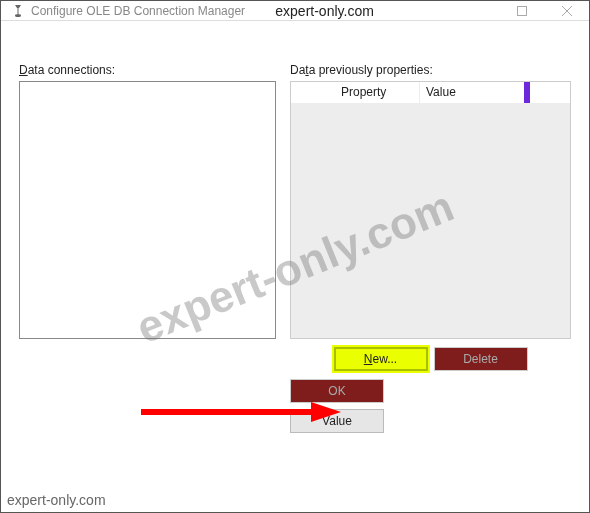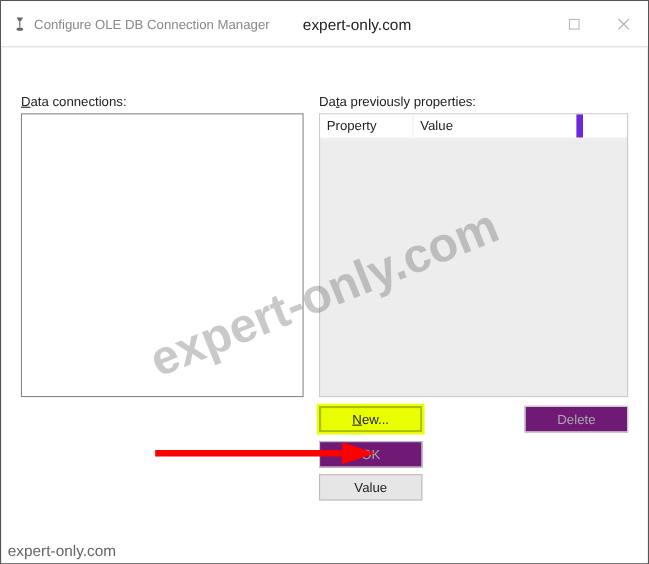--- a/index.html
+++ b/index.html
@@ -6,21 +6,21 @@
     body {
       font-family: 'Segoe UI', Tahoma, sans-serif;
       font-size: 12px;
       background: #fff;
       width: 590px;
       height: 513px;
       position: relative;
       border: 1px solid #555;
     }
     .titlebar {
-      height: 42px;
+      height: 20px;
       display: flex;
       align-items: center;
       border-bottom: 1px solid #ddd;
       background: #fff;
       position: relative;
     }
     .titlebar-icon {
       width: 14px;
       height: 14px;
       margin: 0 6px 0 10px;
@@ -88,43 +88,43 @@
       display: flex;
       background: #fff;
       height: 22px;
       border-bottom: 1px solid #ededed;
     }
     .prop-col {
       padding: 3px 6px;
       font-size: 12px;
       color: #222;
     }
-    .prop-col.property { width: 85px; border-right: 1px solid #ededed; }
+    .prop-col.property { width: 85px; border-right: 1px solid #ededed; margin-left: 44px; }
     .prop-col.value { flex: 1; border-right: 6px solid #6d28d9; }
     .prop-col.end { width: 40px; }
     .button-row {
       display: flex;
-      justify-content: space-between;
+      justify-content: center;
       gap: 6px;
       margin-top: 8px;
     }
     .button-row.second { margin-top: 8px; flex-direction: column; }
     .btn {
       width: 94px;
       height: 24px;
       border: 1px solid #bbb;
       background: #e6e6e6;
       font-size: 12px;
       font-family: inherit;
       color: #222;
       cursor: pointer;
     }
     .btn.disabled {
       color: #aaa;
-      background: #701a75;
+      background: #7f1d1d;
       border-color: #ccc;
     }
     .btn.highlighted {
       background: #eaff00;
       border: 2px solid #a8c000;
       outline: 2px solid #eaff00;
     }
     .arrow-annotation {
       position: absolute;
       left: 140px;

